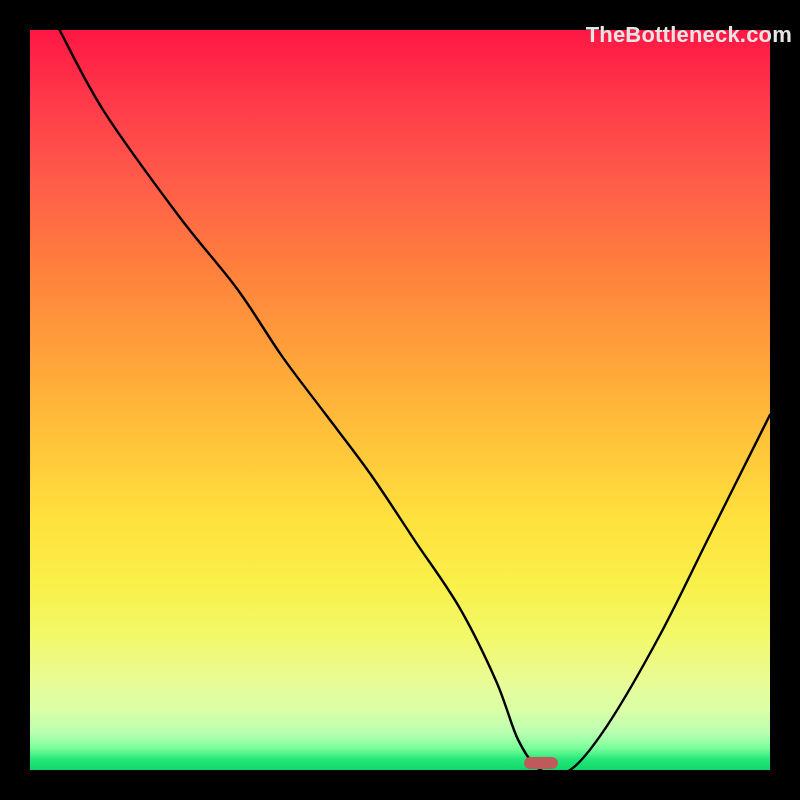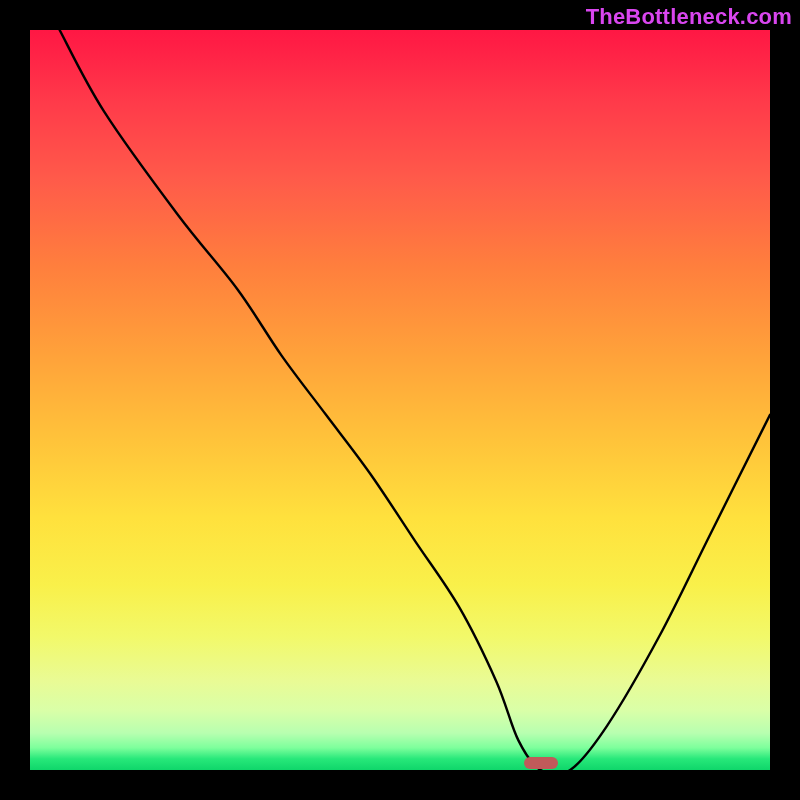--- a/index.html
+++ b/index.html
@@ -11,23 +11,23 @@
     font-family: Arial, Helvetica, sans-serif;
   }
   .frame {
     position: relative;
     width: 800px;
     height: 800px;
     background: #000;
   }
   .watermark {
     position: absolute;
-    top: 4px;
+    top: 22px;
     right: 8px;
-    color: #d946ef;
+    color: #e5e5e5;
     font-size: 22px;
     font-weight: 600;
     letter-spacing: 0.2px;
     z-index: 10;
   }
   .plot-area {
     position: absolute;
     left: 30px;
     top: 30px;
     width: 740px;

